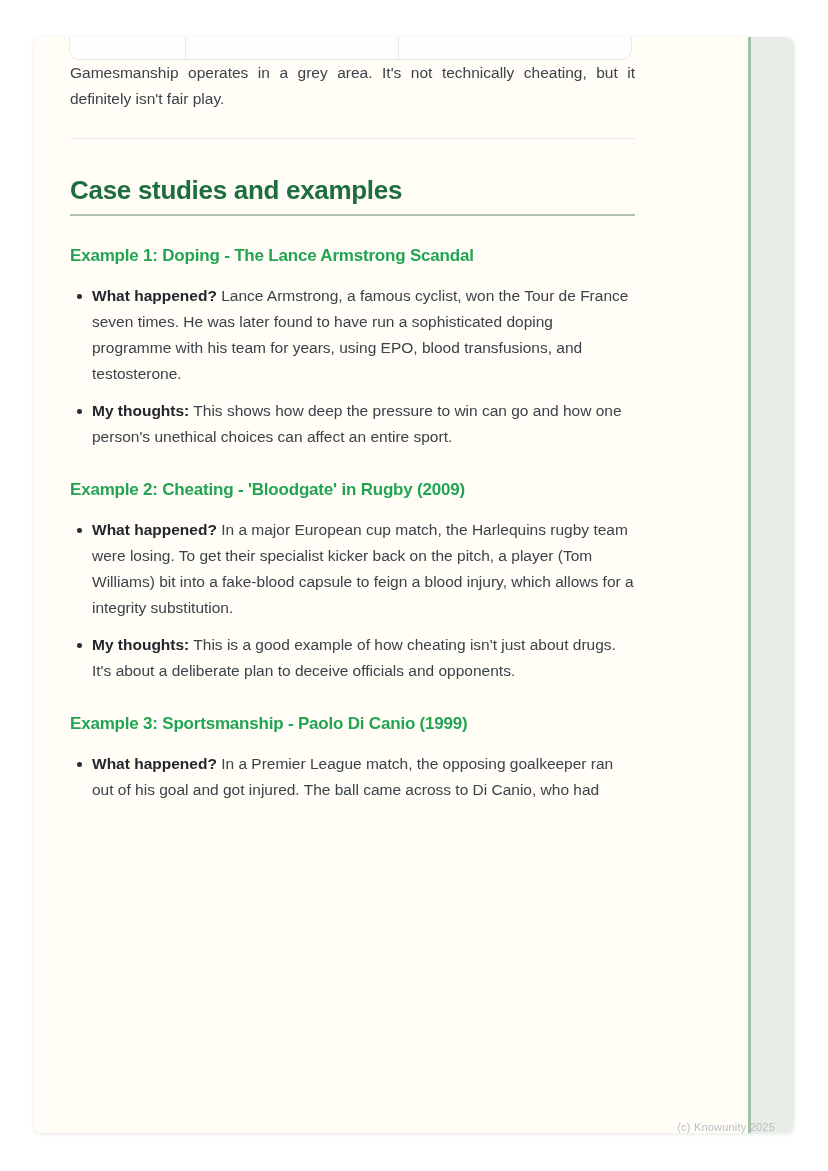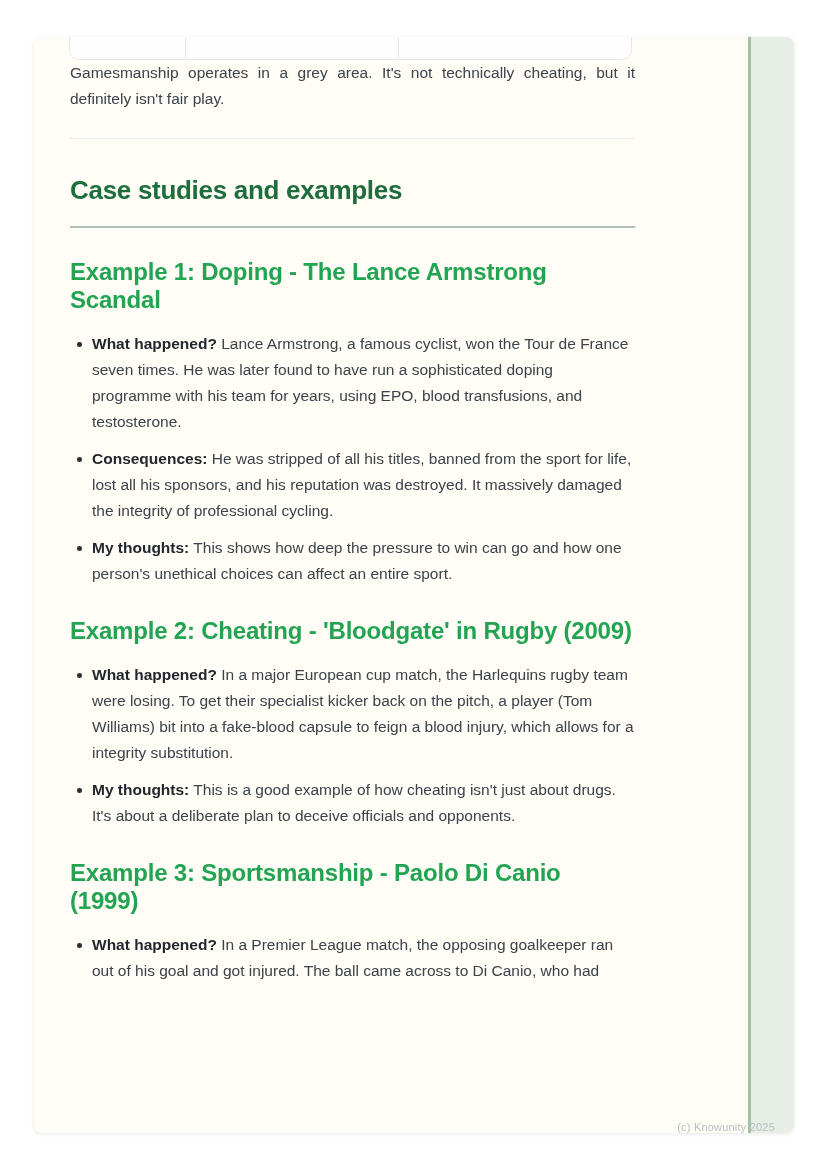--- a/index.html
+++ b/index.html
@@ -62,26 +62,26 @@
     border: none;
     border-top: 1px solid #e8eaed;
     margin-top: 26px;
   }
   h2.section-title {
     margin-top: 36px;
     font-size: 26px;
     font-weight: 800;
     letter-spacing: -0.3px;
     color: #1d6e3c;
-    padding-bottom: 20px;
+    padding-bottom: 8px;
     border-bottom: 2px solid #aebfb4;
   }
   h3.example-title {
     margin-top: 30px;
-    font-size: 24px;
+    font-size: 17px;
     font-weight: 800;
     letter-spacing: -0.2px;
     color: #22a452;
   }
   ul.points {
     list-style: none;
     margin-top: 17px;
   }
   ul.points li.item {
     position: relative;
@@ -126,21 +126,20 @@
 
     <p class="para">Gamesmanship operates in a grey area. It's not technically cheating, but it definitely isn't fair play.</p>
 
     <hr class="rule">
 
     <h2 class="section-title">Case studies and examples</h2>
 
     <h3 class="example-title">Example 1: Doping - The Lance Armstrong Scandal</h3>
     <ul class="points">
       <li class="item"><span class="dot"></span><strong>What happened?</strong> <span>Lance Armstrong, a famous cyclist, won the Tour de France seven times. He was later found to have run a sophisticated doping programme with his team for years, using EPO, blood transfusions, and testosterone.</span></li>
-      <li class="item"><span class="dot"></span><strong>Consequences:</strong> <span>He was stripped of all his titles, banned from the sport for life, lost all his sponsors, and his reputation was destroyed. It massively damaged the integrity of professional cycling.</span></li>
       <li class="item"><span class="dot"></span><strong>My thoughts:</strong> <span>This shows how deep the pressure to win can go and how one person's unethical choices can affect an entire sport.</span></li>
     </ul>
 
     <h3 class="example-title">Example 2: Cheating - 'Bloodgate' in Rugby (2009)</h3>
     <ul class="points">
       <li class="item"><span class="dot"></span><strong>What happened?</strong> <span>In a major European cup match, the Harlequins rugby team were losing. To get their specialist kicker back on the pitch, a player (Tom Williams) bit into a fake-blood capsule to feign a blood injury, which allows for a integrity substitution.</span></li>
       <li class="item"><span class="dot"></span><strong>My thoughts:</strong> <span>This is a good example of how cheating isn't just about drugs. It's about a deliberate plan to deceive officials and opponents.</span></li>
     </ul>
 
     <h3 class="example-title">Example 3: Sportsmanship - Paolo Di Canio (1999)</h3>

